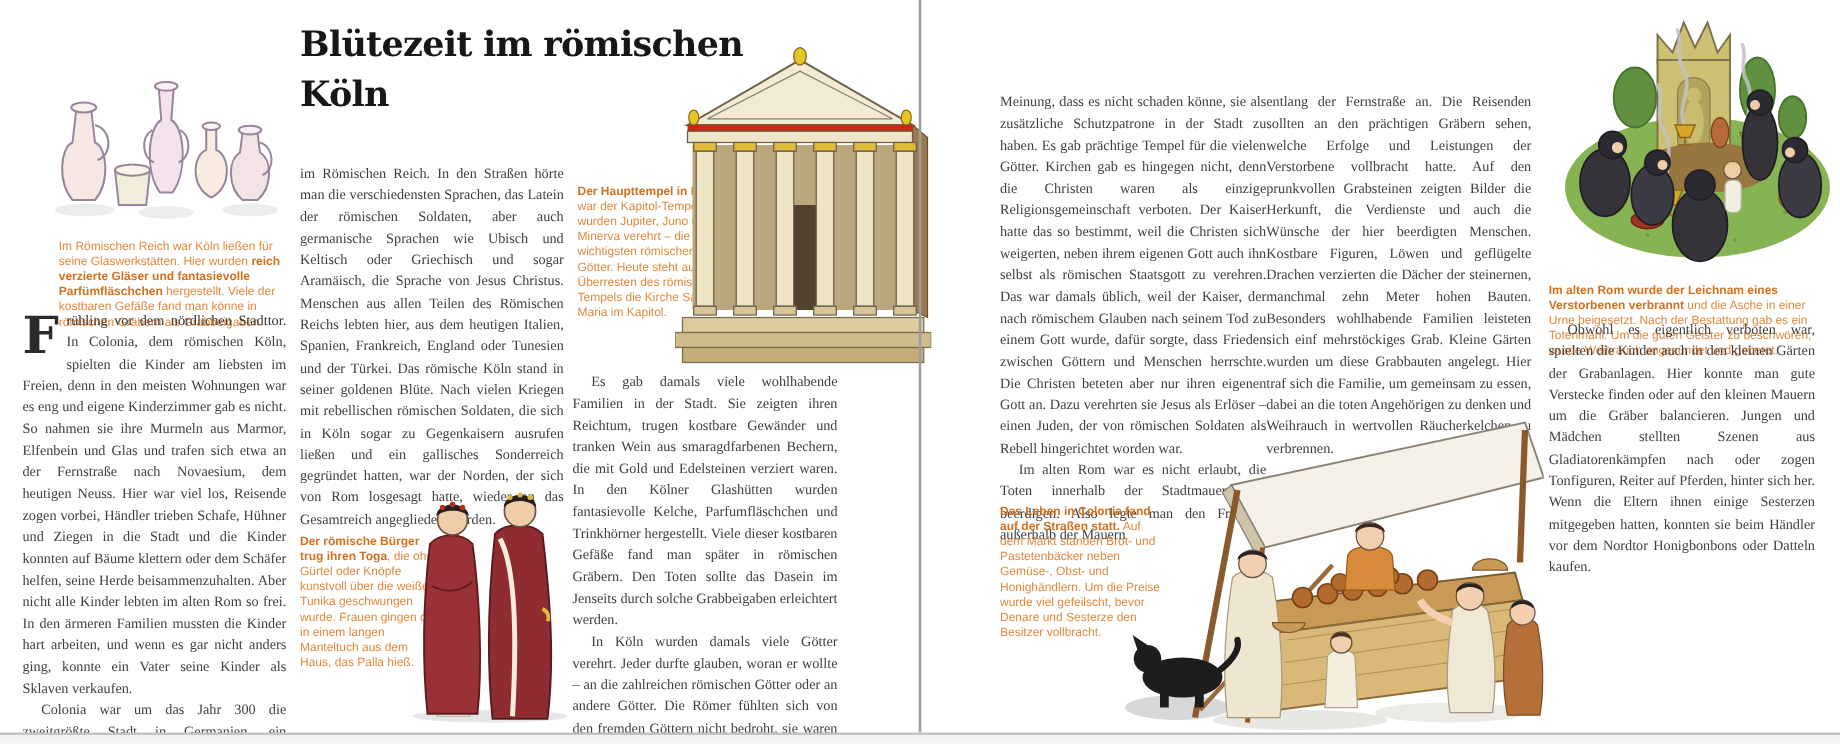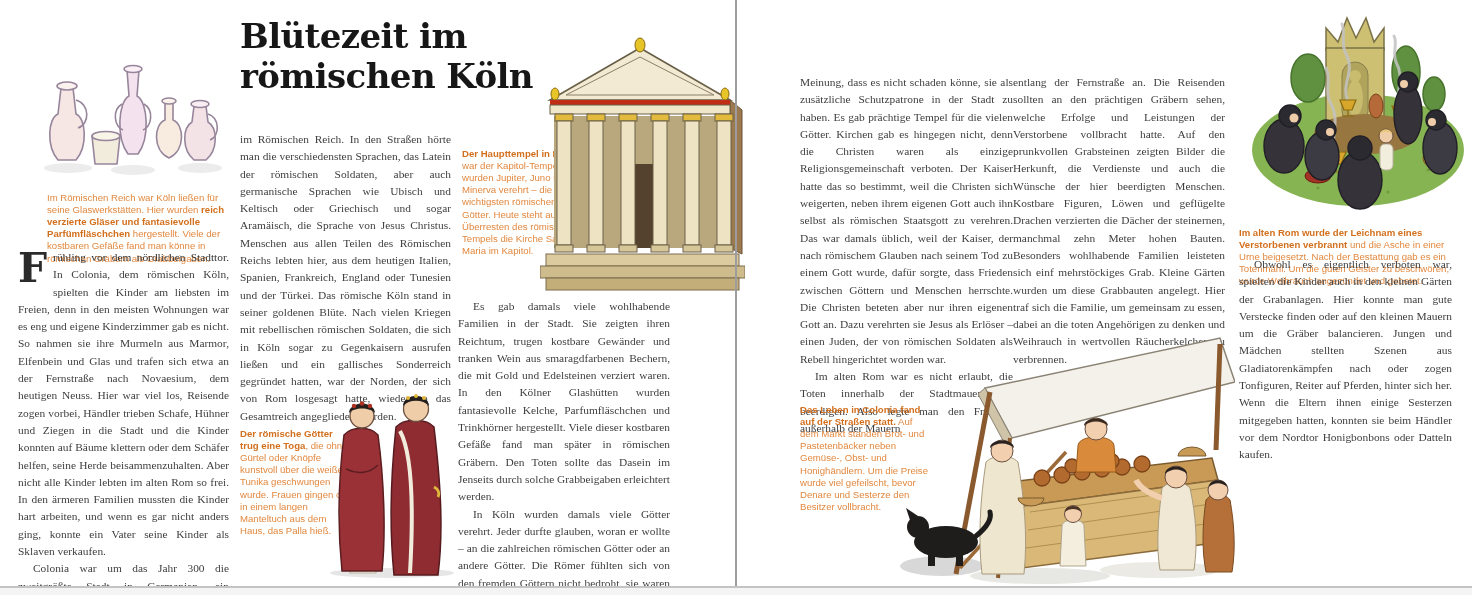--- a/index.html
+++ b/index.html
@@ -2,21 +2,21 @@
 <html lang="de"><head>
 <meta charset="utf-8">
 <style>
   html,body{margin:0;padding:0;background:#ffffff;}
   .spread{position:relative;width:1472px;height:595px;background:#ffffff;overflow:hidden;
           font-family:"Liberation Serif",serif;}
   .gutter{position:absolute;left:735px;top:0;width:2px;height:586px;background:#9d9d9d;}
   .bottom-edge{position:absolute;left:0;top:586px;width:1472px;height:2px;background:#c4c4c4;}
   .below-edge{position:absolute;left:0;top:588px;width:1472px;height:7px;background:#f4f4f4;}
   h1.title{position:absolute;left:240px;top:16px;width:370px;margin:0;
-           font-family:"DejaVu Serif",serif;font-weight:700;font-size:34px;line-height:40px;
+           font-family:"DejaVu Serif",serif;font-weight:700;font-size:28px;line-height:40px;
            color:#171717;letter-spacing:-0.6px;}
   .body-col{position:absolute;font-size:11.4px;line-height:17.3px;color:#3e3e3e;
             text-align:justify;hyphens:auto;-webkit-hyphens:auto;}
   .body-col p{margin:0;}
   p.ind{text-indent:15px;}
   .lead{font-weight:normal;color:#343434;}
   .dropcap{float:left;font-family:"DejaVu Serif",serif;font-weight:700;font-size:41px;
            line-height:32px;color:#2b2b2b;padding:3px 6px 0 0;}
   .cap{position:absolute;font-family:"Liberation Sans",sans-serif;font-size:9.6px;
        line-height:12.2px;color:#e2883f;}
@@ -55,21 +55,21 @@
 
   <div class="body-col" style="left:18px;top:249px;width:211px;height:332px">
     <p><span class="dropcap">F</span><span class="lead">rühling vor dem nördlichen Stadttor.</span><span> In Colonia, dem römischen Köln, spielten die Kinder am liebsten im Freien, denn in den meisten Wohnungen war es eng und eigene Kinderzimmer gab es nicht. So nahmen sie ihre Murmeln aus Marmor, Elfenbein und Glas und trafen sich etwa an der Fernstraße nach Novaesium, dem heutigen Neuss. Hier war viel los, Reisende zogen vorbei, Händler trieben Schafe, Hühner und Ziegen in die Stadt und die Kinder konnten auf Bäume klettern oder dem Schäfer helfen, seine Herde beisammenzuhalten. Aber nicht alle Kinder lebten im alten Rom so frei. In den ärmeren Familien mussten die Kinder hart arbeiten, und wenn es gar nicht anders ging, konnte ein Vater seine Kinder als Sklaven verkaufen.</span></p>
     <p class="ind">Colonia war um das Jahr 300 die zweitgrößte Stadt in Germanien, ein bedeutender Militärstützpunkt und ein wichtiges Handelszentrum</p>
   </div>
 
   <div class="body-col" style="left:240px;top:131px;width:211px">
     <p>im Römischen Reich. In den Straßen hörte man die verschiedensten Sprachen, das Latein der römischen Soldaten, aber auch germanische Sprachen wie Ubisch und Keltisch oder Griechisch und sogar Aramäisch, die Sprache von Jesus Christus. Menschen aus allen Teilen des Römischen Reichs lebten hier, aus dem heutigen Italien, Spanien, Frankreich, England oder Tunesien und der Türkei. Das römische Köln stand in seiner goldenen Blüte. Nach vielen Kriegen mit rebellischen römischen Soldaten, die sich in Köln sogar zu Gegenkaisern ausrufen ließen und ein gallisches Sonderreich gegründet hatten, war der Norden, der sich von Rom losgesagt hatte, wieder an das Gesamtreich angegliedert worden.</p>
   </div>
 
-  <p class="cap" style="left:240px;top:418px;width:114px"><strong>Der römische Götter trug eine Toga</strong><span>, die ohne Gürtel oder Knöpfe kunstvoll über die weiße Tunika geschwungen wurde. Frauen gingen oft in einem langen Manteltuch aus dem Haus, das Palla hieß.</span></p>
+  <p class="cap" style="left:240px;top:418px;width:114px"><strong>Der römische Bürger trug ihren Toga</strong><span>, die ohne Gürtel oder Knöpfe kunstvoll über die weiße Tunika geschwungen wurde. Frauen gingen oft in einem langen Manteltuch aus dem Haus, das Palla hieß.</span></p>
 
   <svg class="illus" style="left:318px;top:383px" width="140" height="196" viewBox="0 0 140 196">
     <ellipse cx="74" cy="190" rx="62" ry="5" fill="#e6e6e6"></ellipse>
 
     <rect x="32" y="160" width="26" height="30" fill="#f3eedf" stroke="#b9b2a0"></rect>
     <path d="M26,52 C20,100 20,150 24,188 L64,188 C68,150 66,96 60,52 C52,43 34,43 26,52 Z" fill="#993136" stroke="#5c1d20" stroke-width="1.5"></path>
     <path d="M28,86 C40,92 52,90 60,82" fill="none" stroke="#5c1d20" stroke-width="1.5"></path>
     <circle cx="44" cy="33" r="12" fill="#f0cda9" stroke="#6a5040" stroke-width="1.3"></circle>
     <path d="M31,30 C31,18 57,18 57,30 C52,24 36,24 31,30 Z" fill="#241f1d"></path>
     <circle cx="36" cy="23" r="2.2" fill="#b03020"></circle>

